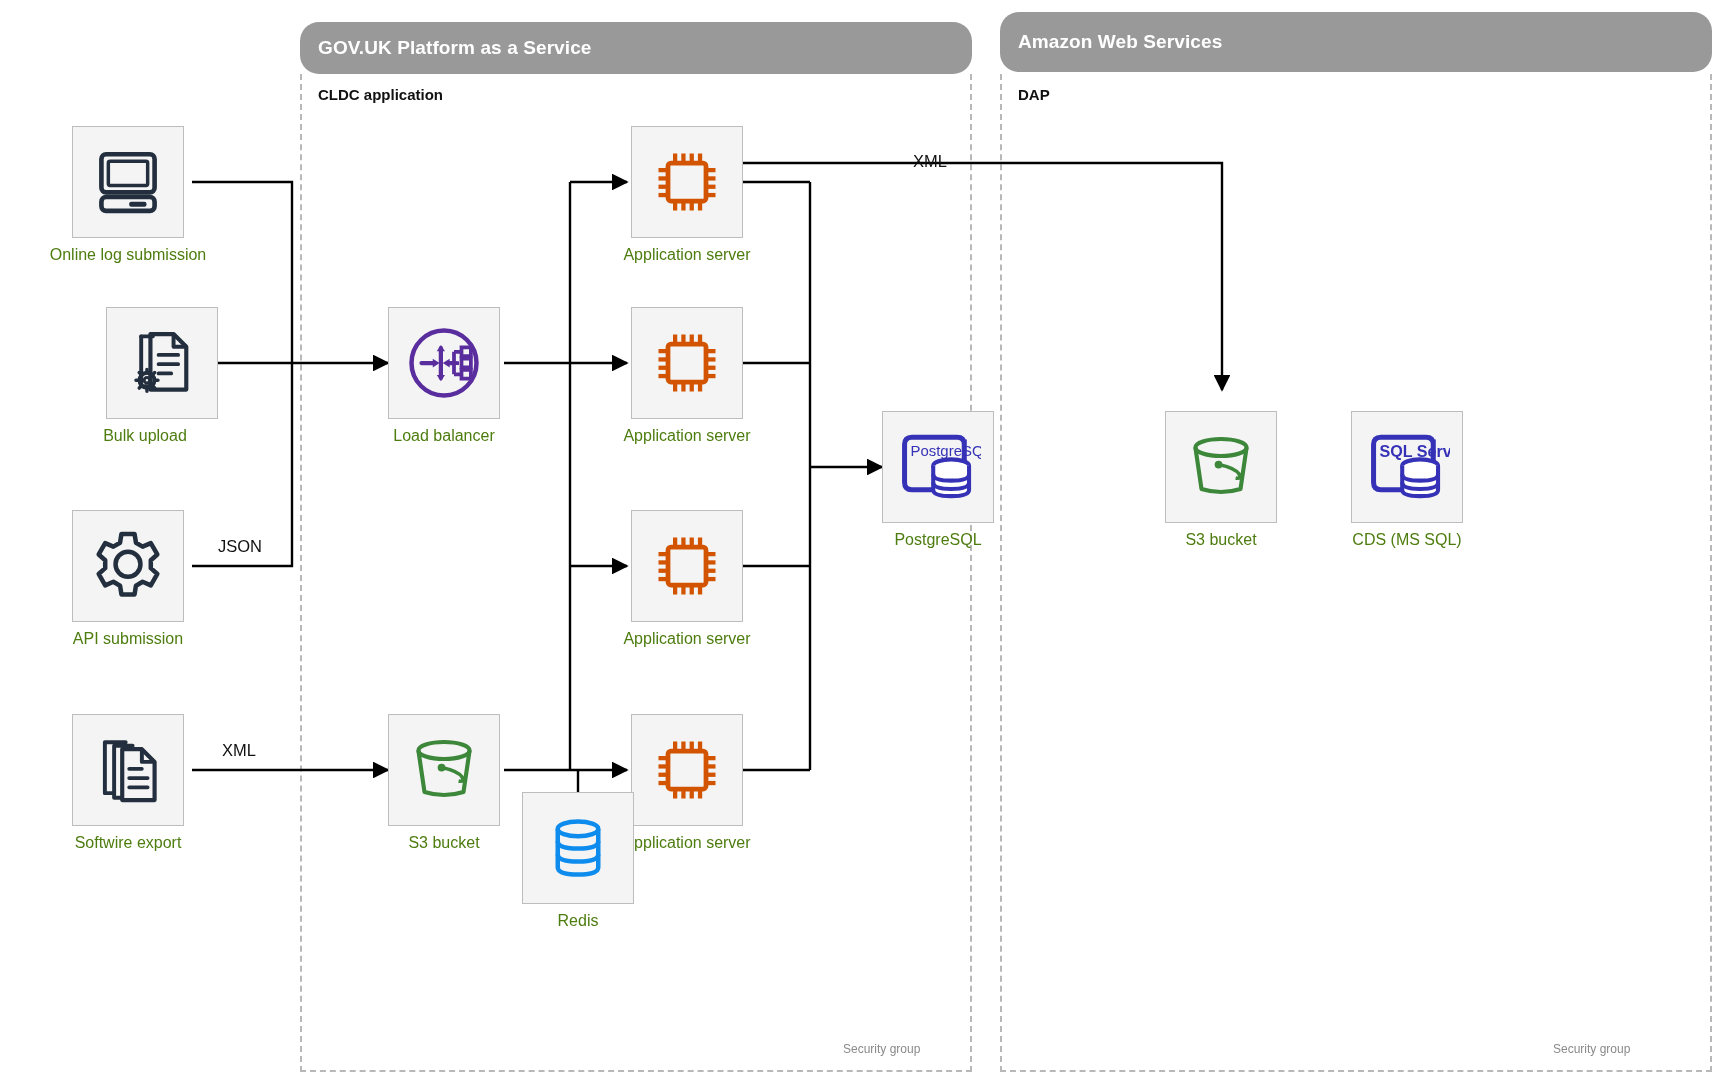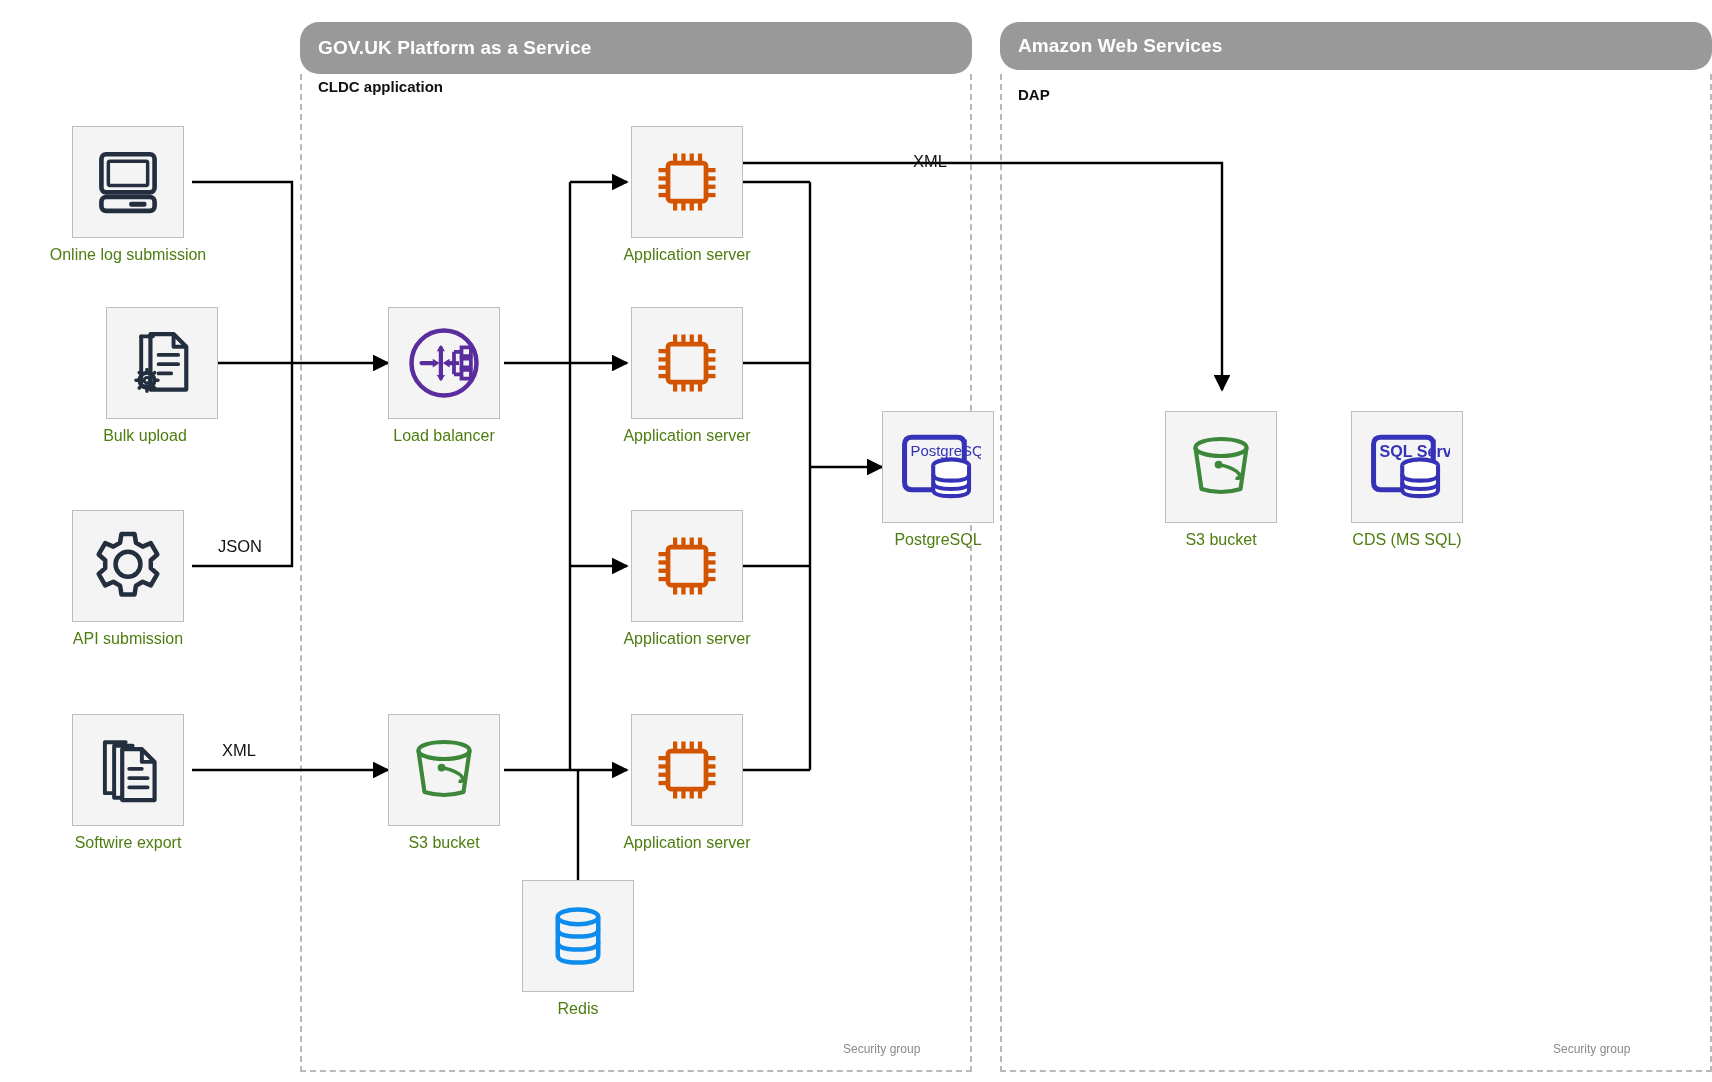--- a/index.html
+++ b/index.html
@@ -99,28 +99,28 @@
   }
 </style>
 </head>
 <body>
 
 <div id="stage">
 
   <div class="zone-header" style="left:300px; top:22px; width:672px; height:52px;">
     <span>GOV.UK Platform as a Service</span>
   </div>
-  <div class="zone-header" style="left:1000px; top:22px; width:712px; height:48px;">
+  <div class="zone-header" style="left:1000px; top:12px; width:712px; height:60px;">
     <span>Amazon Web Services</span>
   </div>
 
   <div class="dashed-region" style="left:300px; top:74px; width:672px; height:998px;"></div>
   <div class="dashed-region" style="left:1000px; top:74px; width:712px; height:998px;"></div>
 
-  <div class="region-title" style="left:318px; top:78px;text-align:center;">CLDC application</div>
+  <div class="region-title" style="left:318px; top:86px;text-align:center;">CLDC application</div>
   <div class="region-title" style="left:1018px; top:86px;">DAP</div>
 
   <div class="security-label" style="left:843px; top:1042px;">Security group</div>
   <div class="security-label" style="left:1553px; top:1042px;">Security group</div>
 
   <svg id="wires" viewBox="0 0 1712 1082" xmlns="http://www.w3.org/2000/svg">
     <defs>
       <marker id="arrow" viewBox="0 0 10 10" refX="9" refY="5" markerWidth="7" markerHeight="7" orient="auto-start-reverse">
         <path d="M 0 0 L 10 5 L 0 10 z" fill="#000000"></path>
       </marker>
@@ -369,21 +369,21 @@
       <svg width="78" height="78" viewBox="0 0 64 64">
         <ellipse cx="32" cy="16" rx="21" ry="7" fill="none" stroke="#3C873A" stroke-width="3.4"></ellipse>
         <path d="M11 16 L16 50 Q32 55 48 50 L53 16" fill="none" stroke="#3C873A" stroke-width="3.4" stroke-linejoin="round"></path>
         <path d="M30 30 Q44 33 47 38 Q49 42 44 41" fill="none" stroke="#3C873A" stroke-width="3"></path>
         <circle cx="30" cy="30" r="3.2" fill="#3C873A"></circle>
       </svg>
     </div>
     <div class="caption">S3 bucket</div>
   </div>
 
-  <div class="node" style="left:522px; top:880px;">
+  <div class="node" style="left:522px; top:792px;">
     <div class="iconbox">
       <svg width="72" height="72" viewBox="0 0 64 64">
         <g fill="none" stroke="#0D8CEE" stroke-width="4">
           <ellipse cx="32" cy="15" rx="18" ry="6.5"></ellipse>
           <path d="M14 15 L14 49 Q14 55.5 32 55.5 Q50 55.5 50 49 L50 15"></path>
           <path d="M14 26 Q14 32.5 32 32.5 Q50 32.5 50 26"></path>
           <path d="M14 37.5 Q14 44 32 44 Q50 44 50 37.5"></path>
         </g>
       </svg>
     </div>

